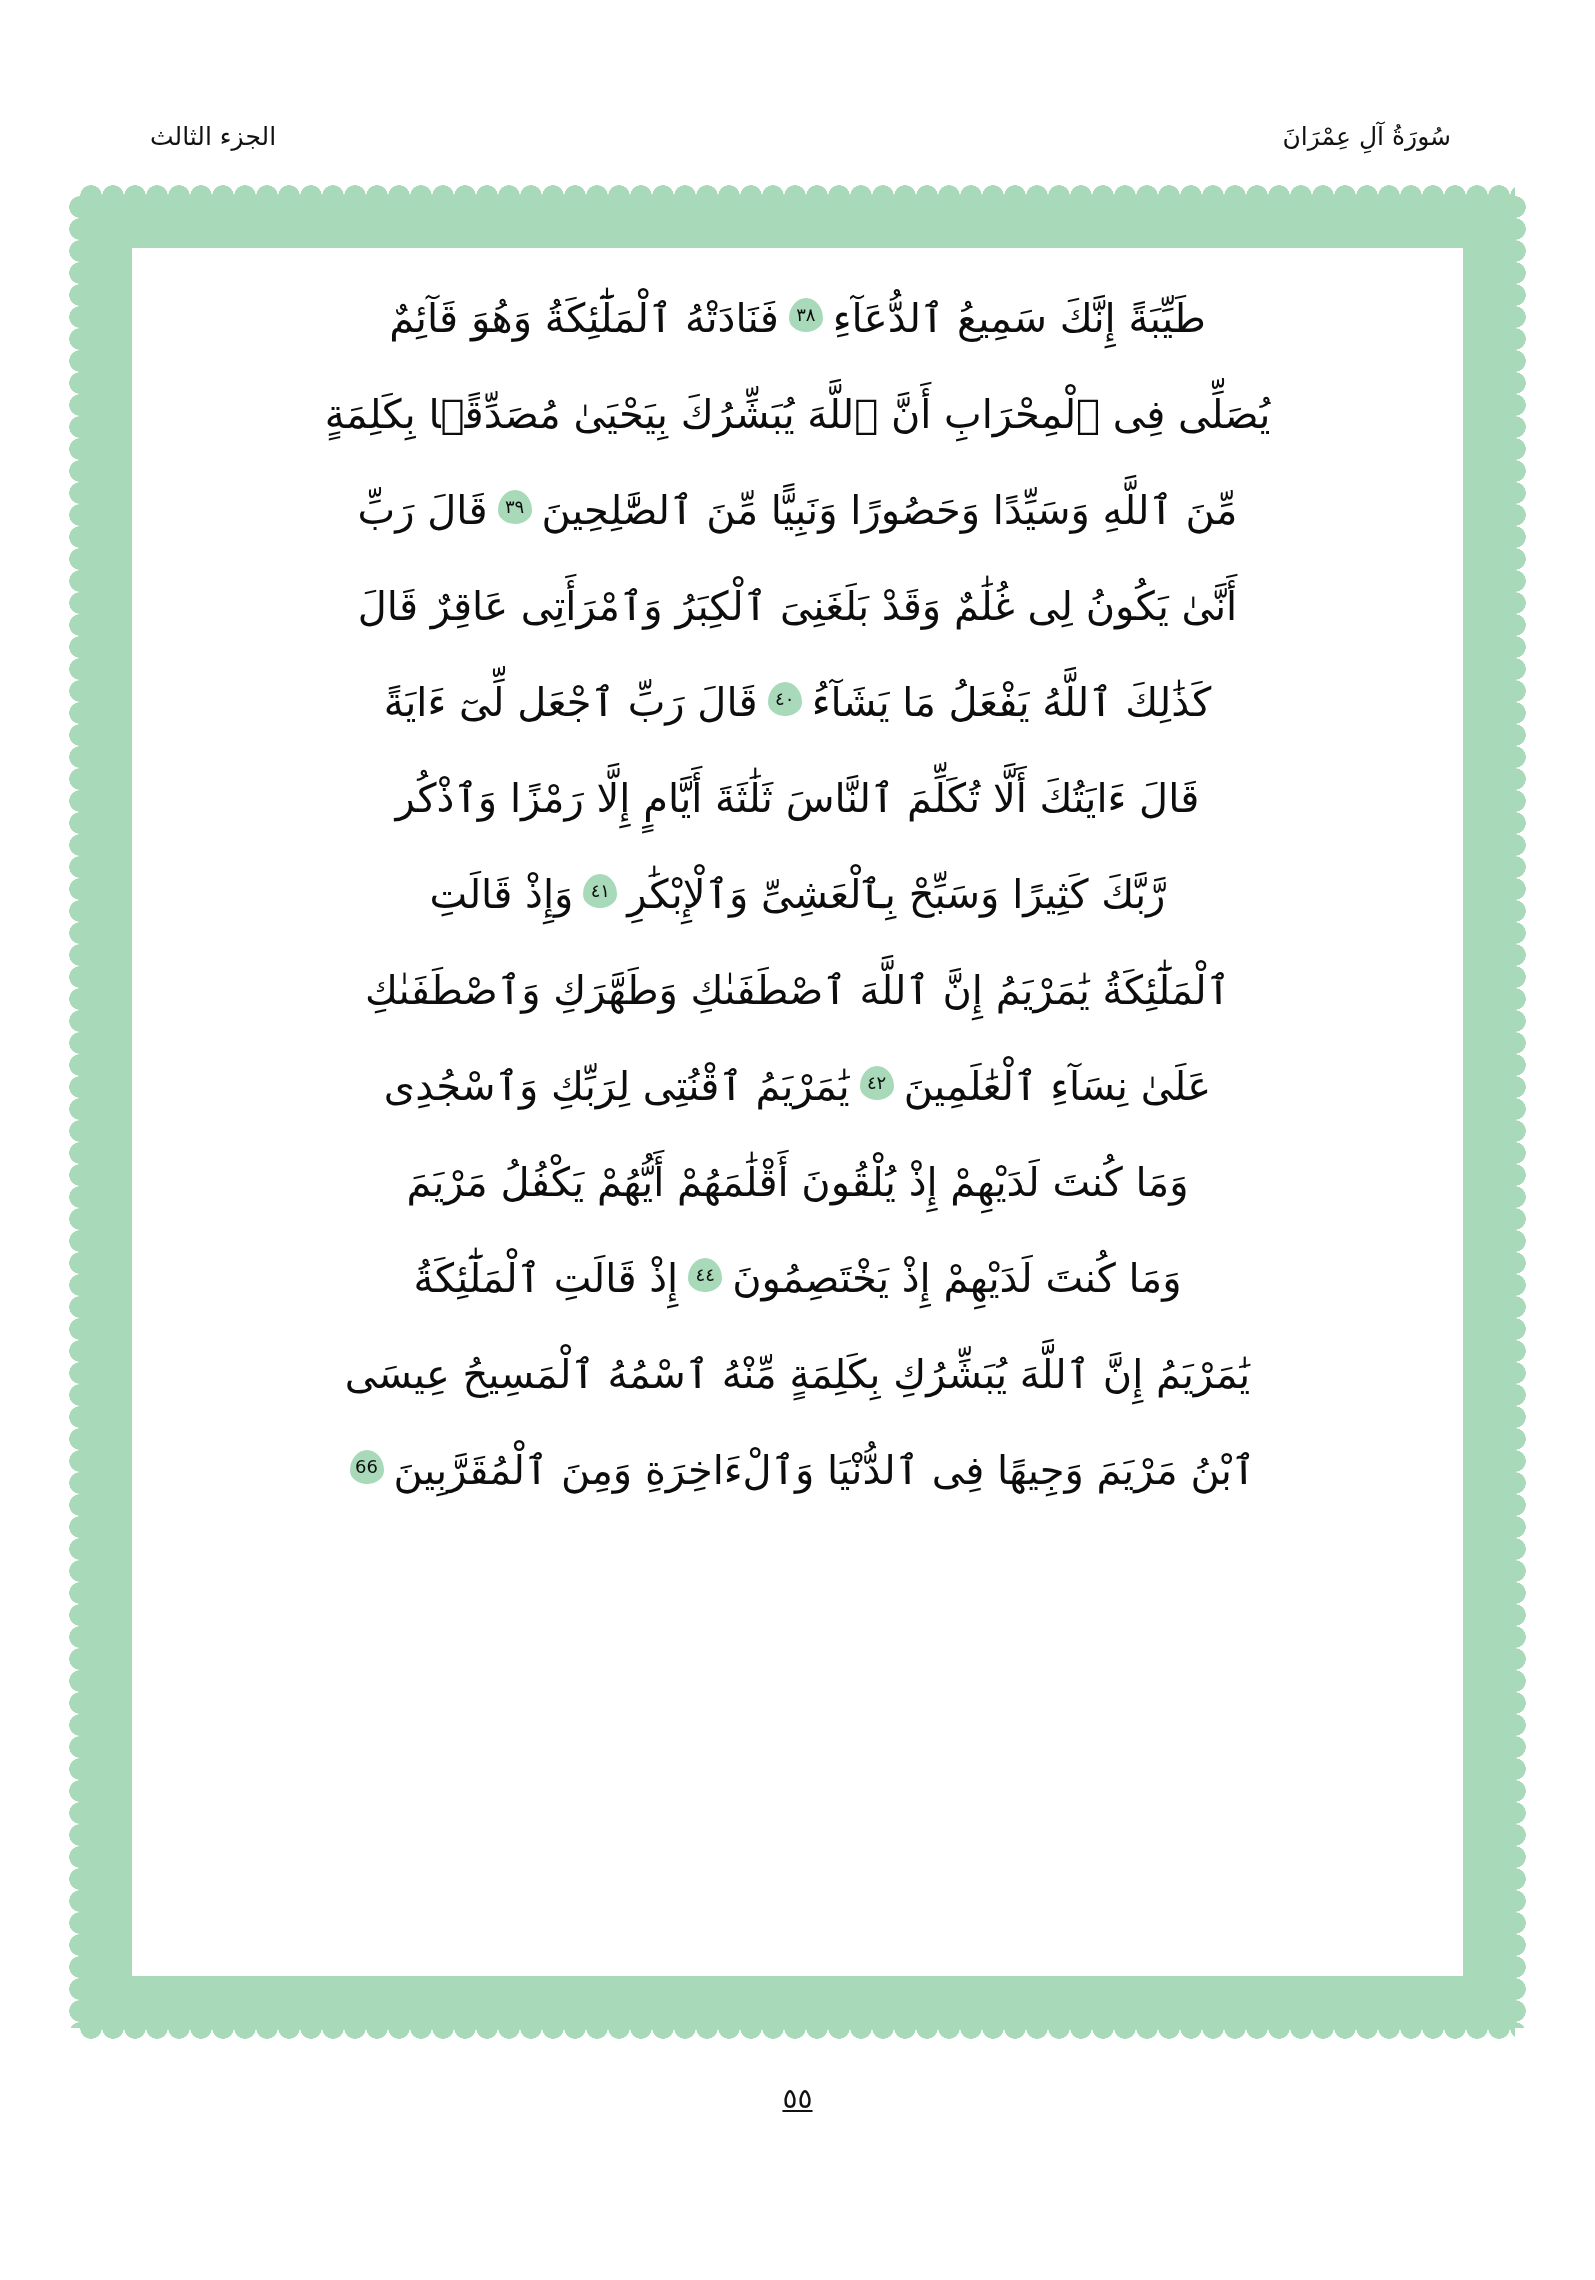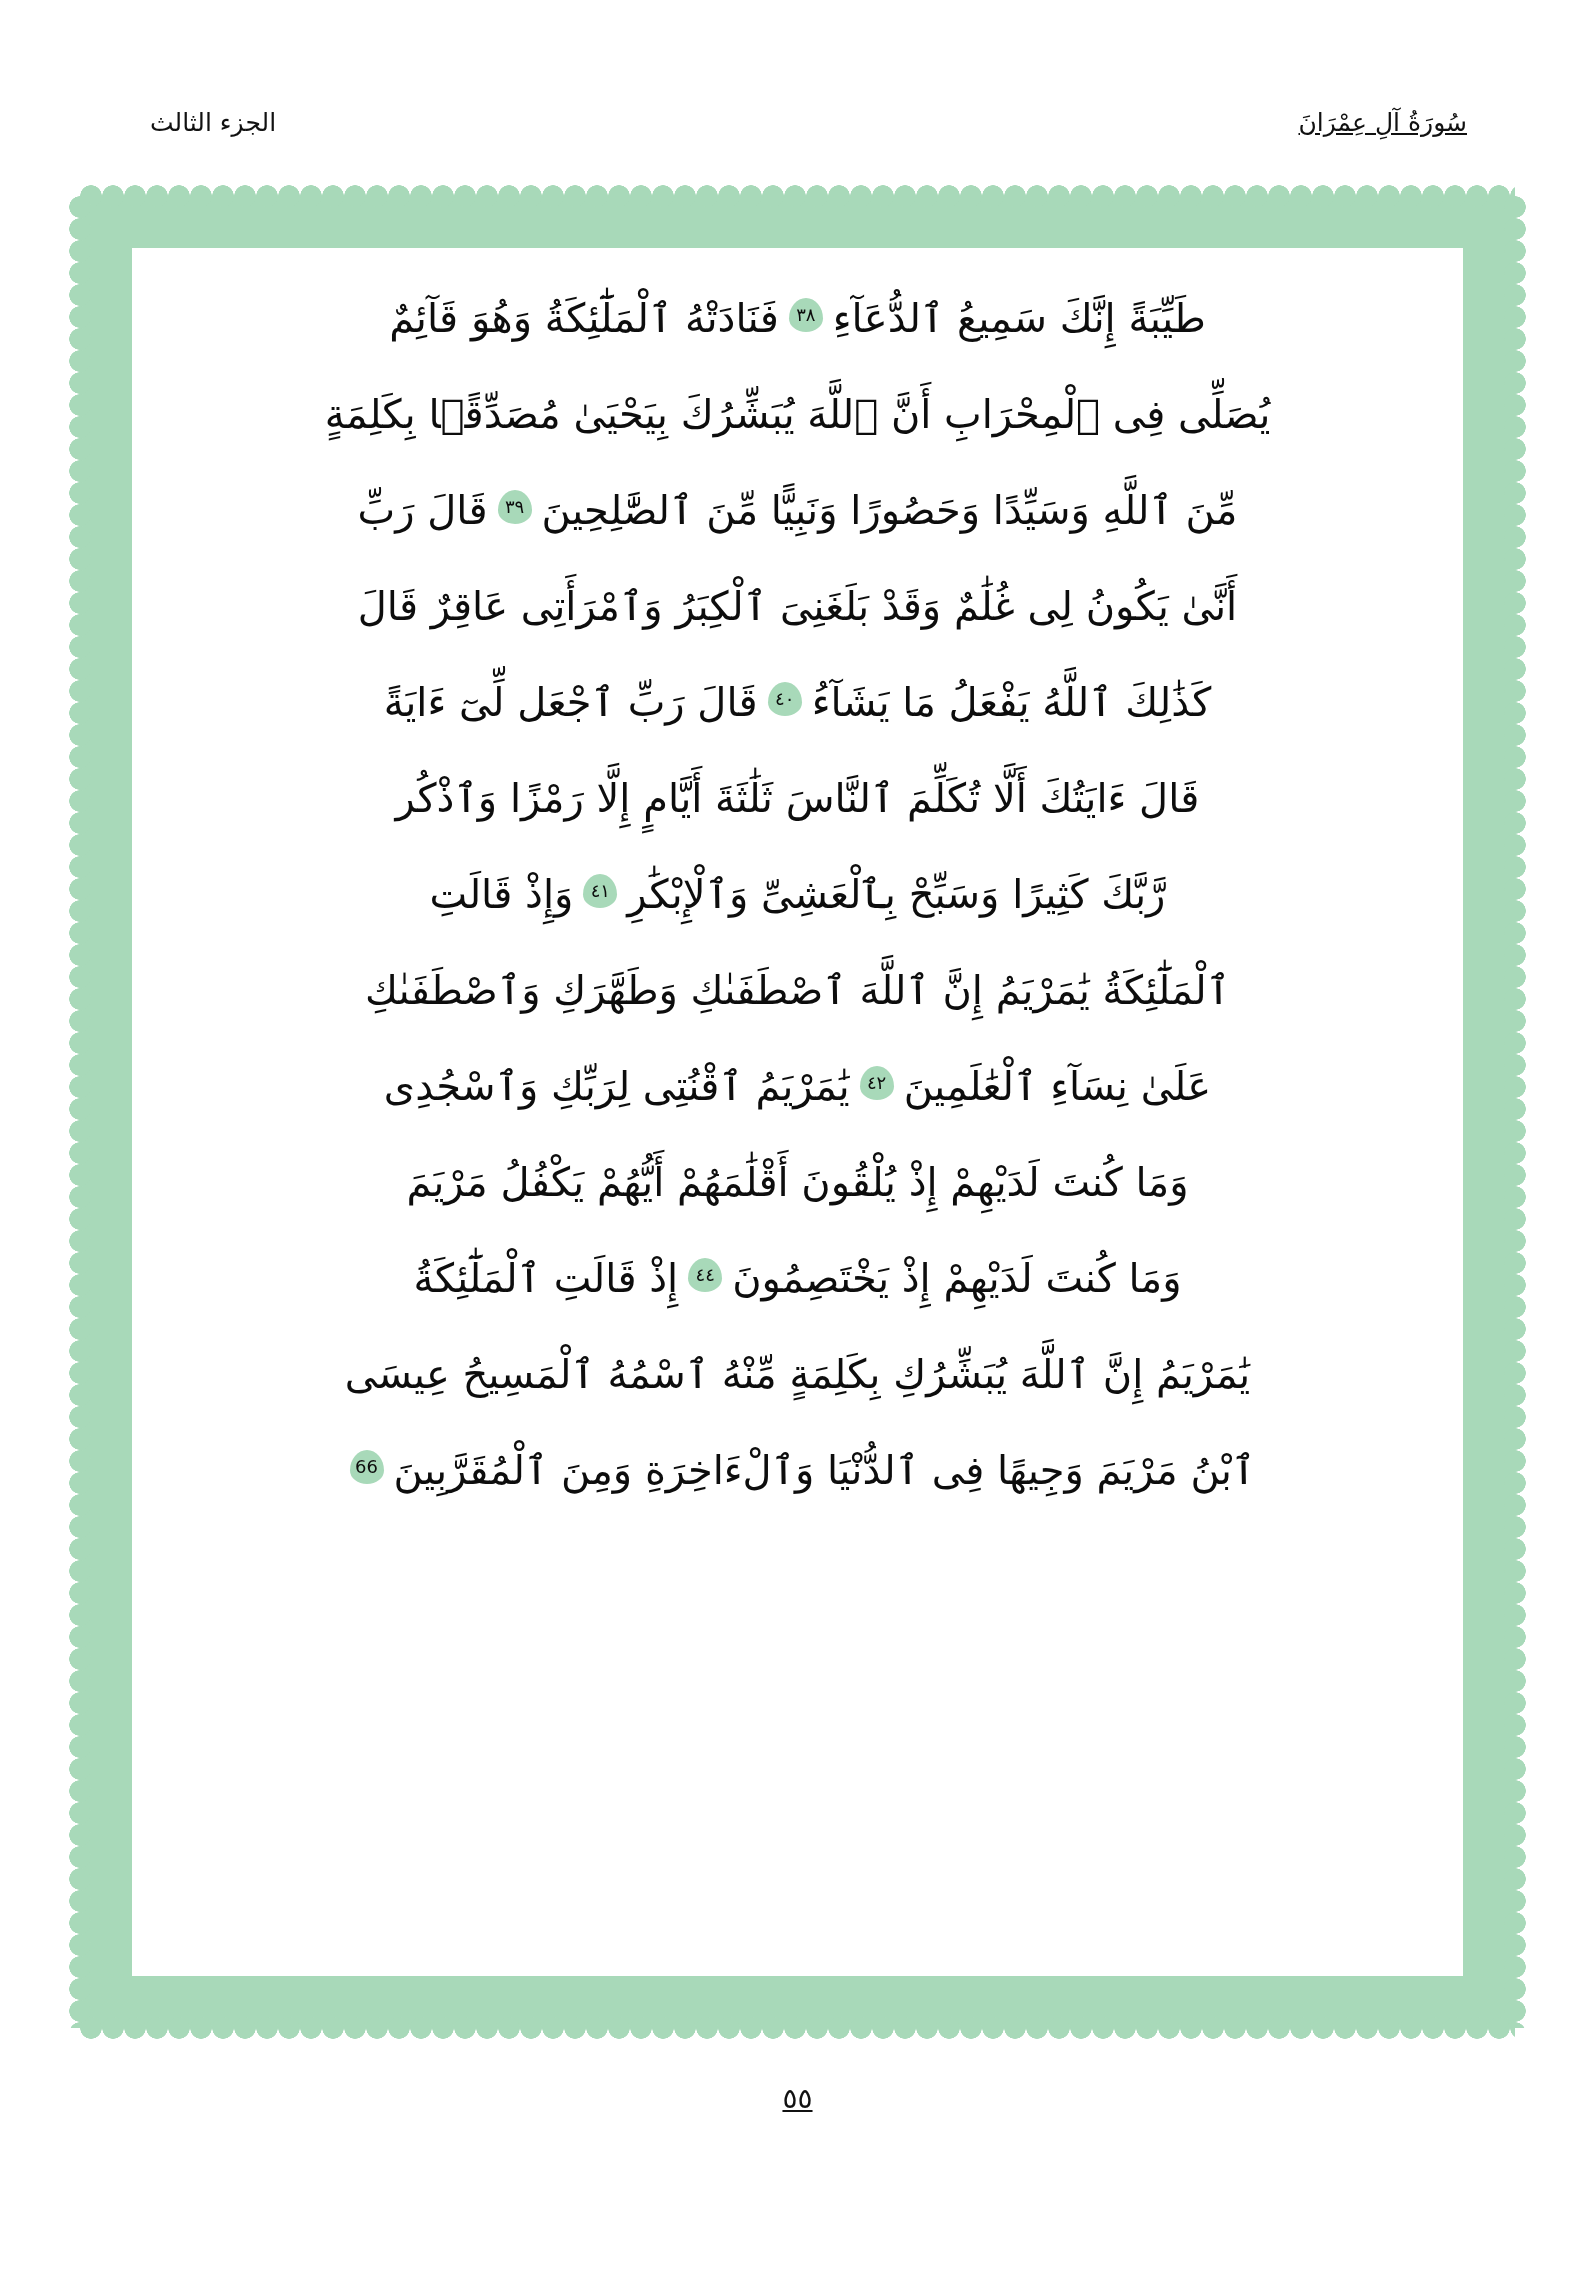--- a/index.html
+++ b/index.html
@@ -24,32 +24,32 @@
   
   .header {
     position: absolute;
     top: 108px;
     left: 110px;
     right: 110px;
     height: 56px;
     display: flex;
     flex-direction: row-reverse;
     justify-content: space-between;
-    align-items: flex-start;
+    align-items: center;
     direction: rtl;
     gap: 24px;
   }
   .header-item {
     font-family: "DejaVu Sans", "Liberation Sans", sans-serif;
     font-size: 25px;
     color: #111111;
     white-space: nowrap;
     letter-spacing: 0px;
   }
-  .header-surah { margin-right: 18px; text-decoration: underline; }
+  .header-surah { margin-right: 34px; }
   .header-juz   { margin-left: 40px; }
 
   
   .frame-outer {
     position: absolute;
     top: 196px;
     left: 80px;
     width: 1435px;
     height: 1832px;
     background: #a8d9b9;

